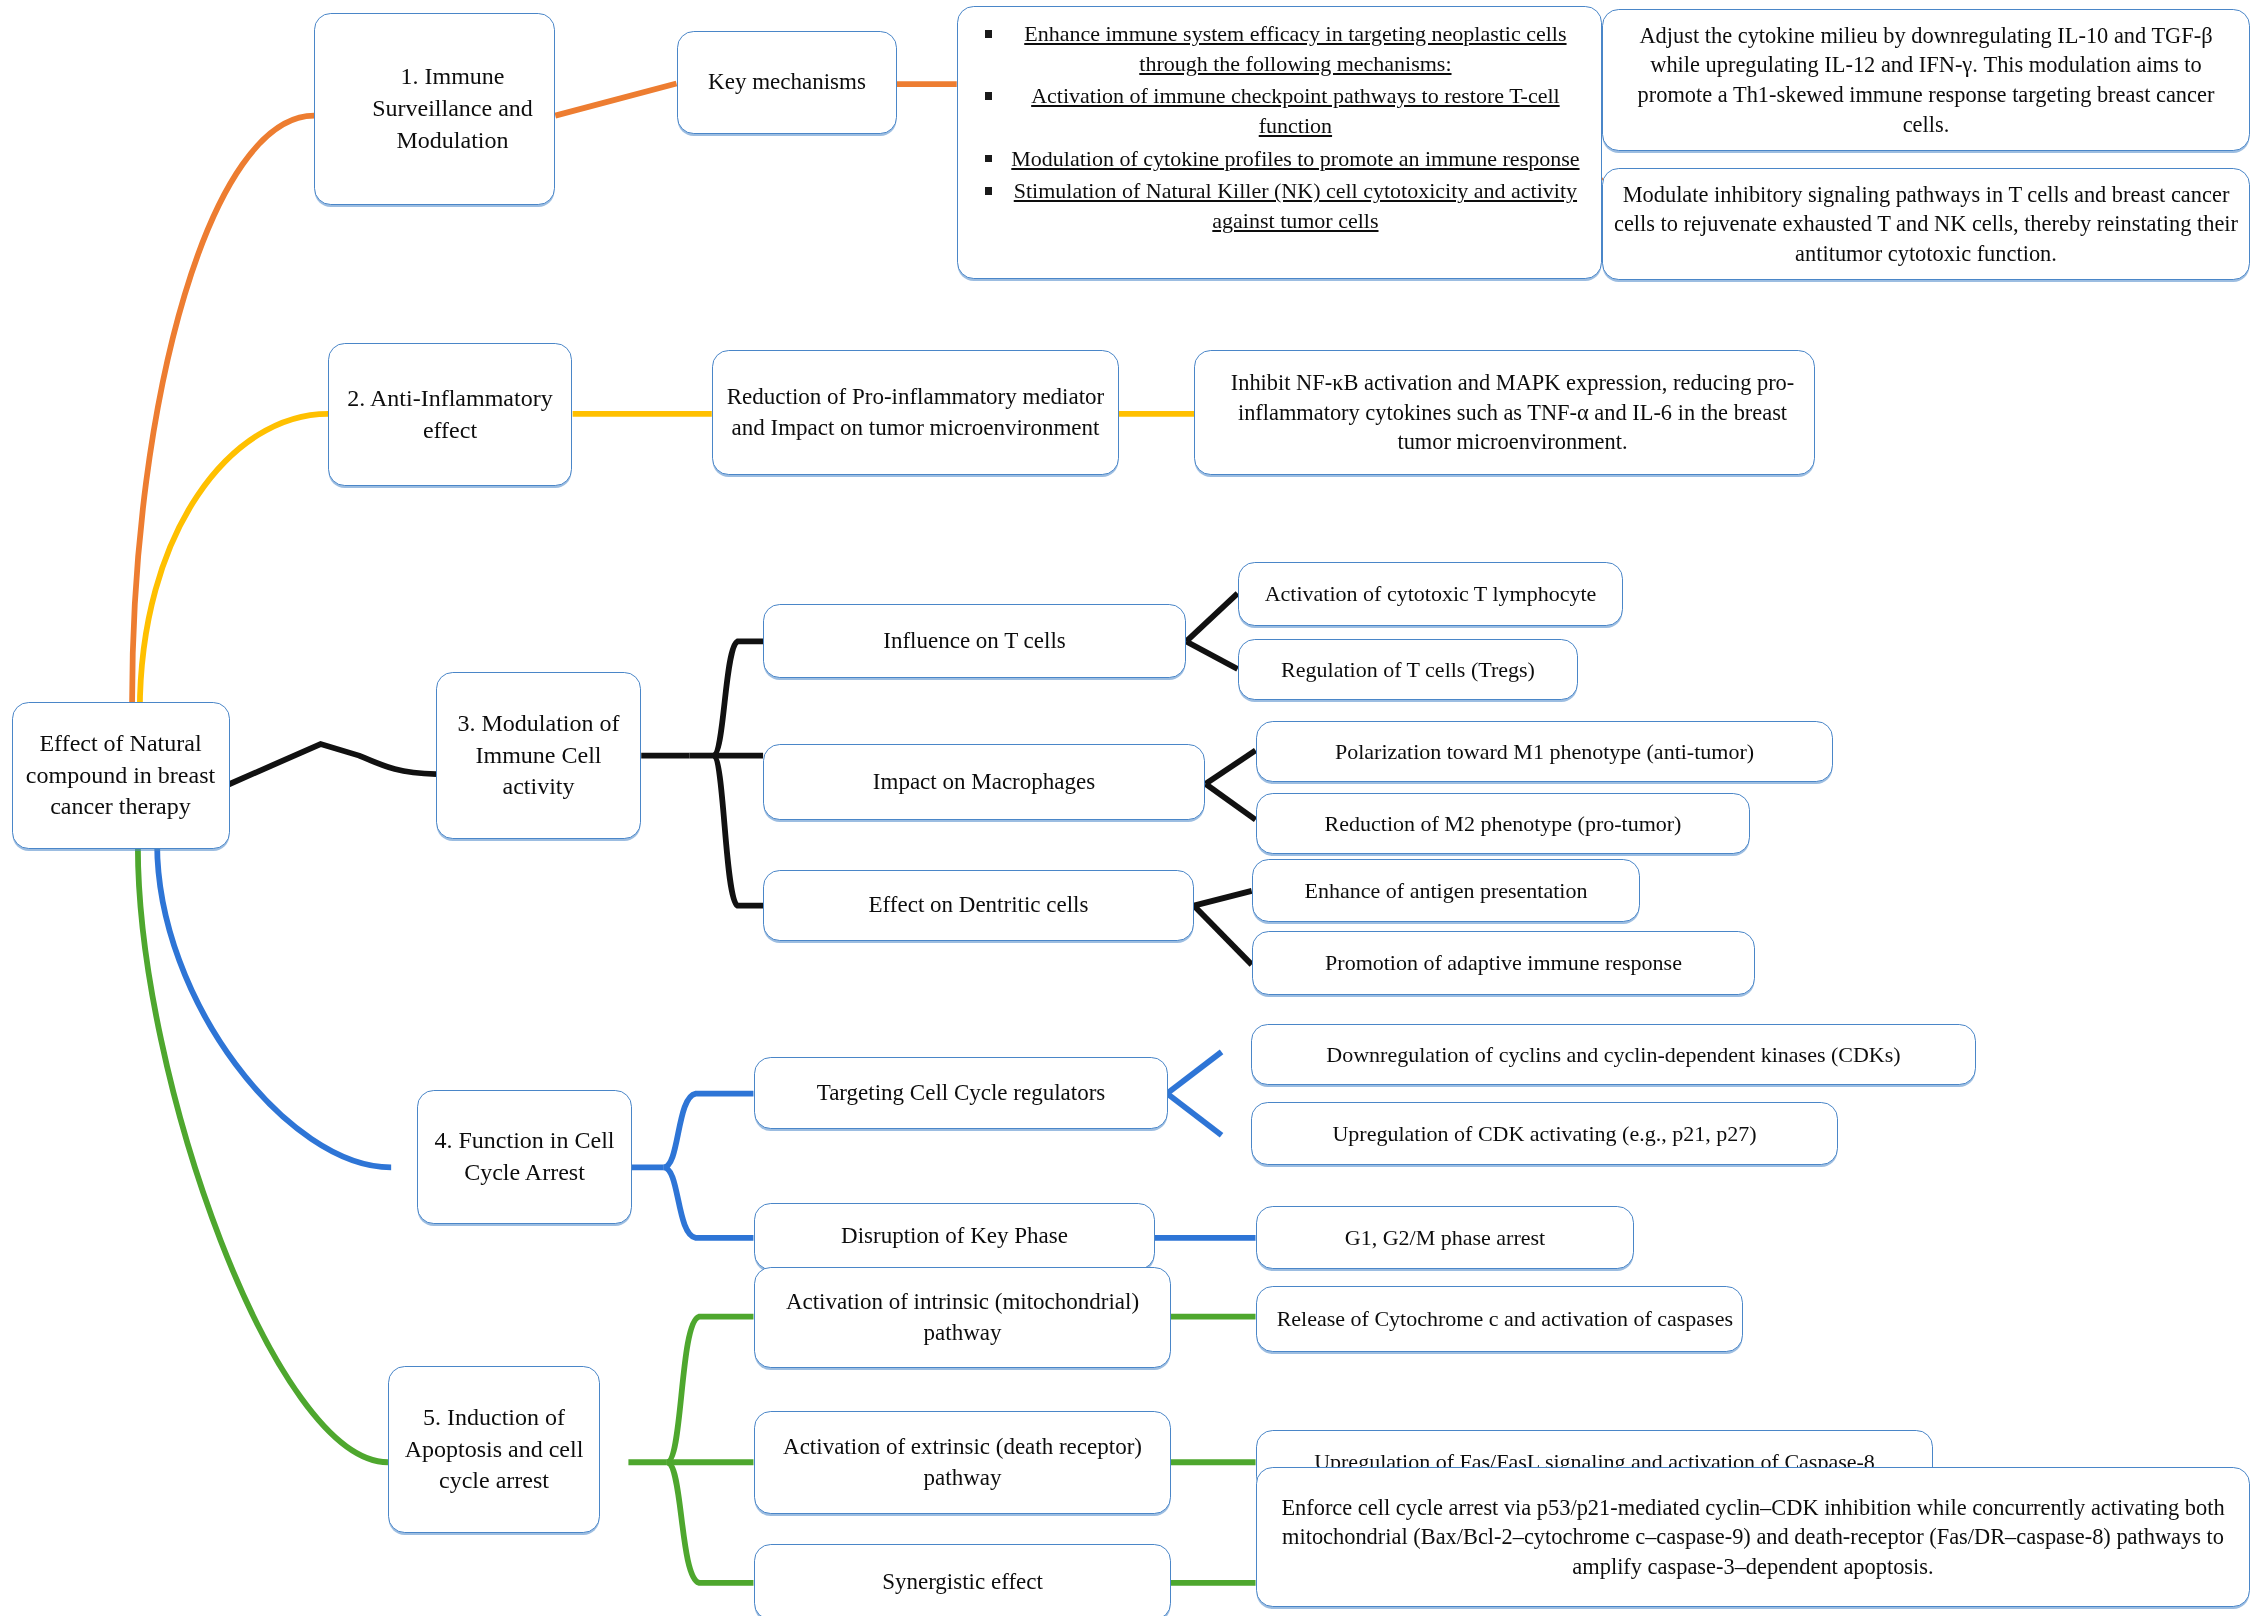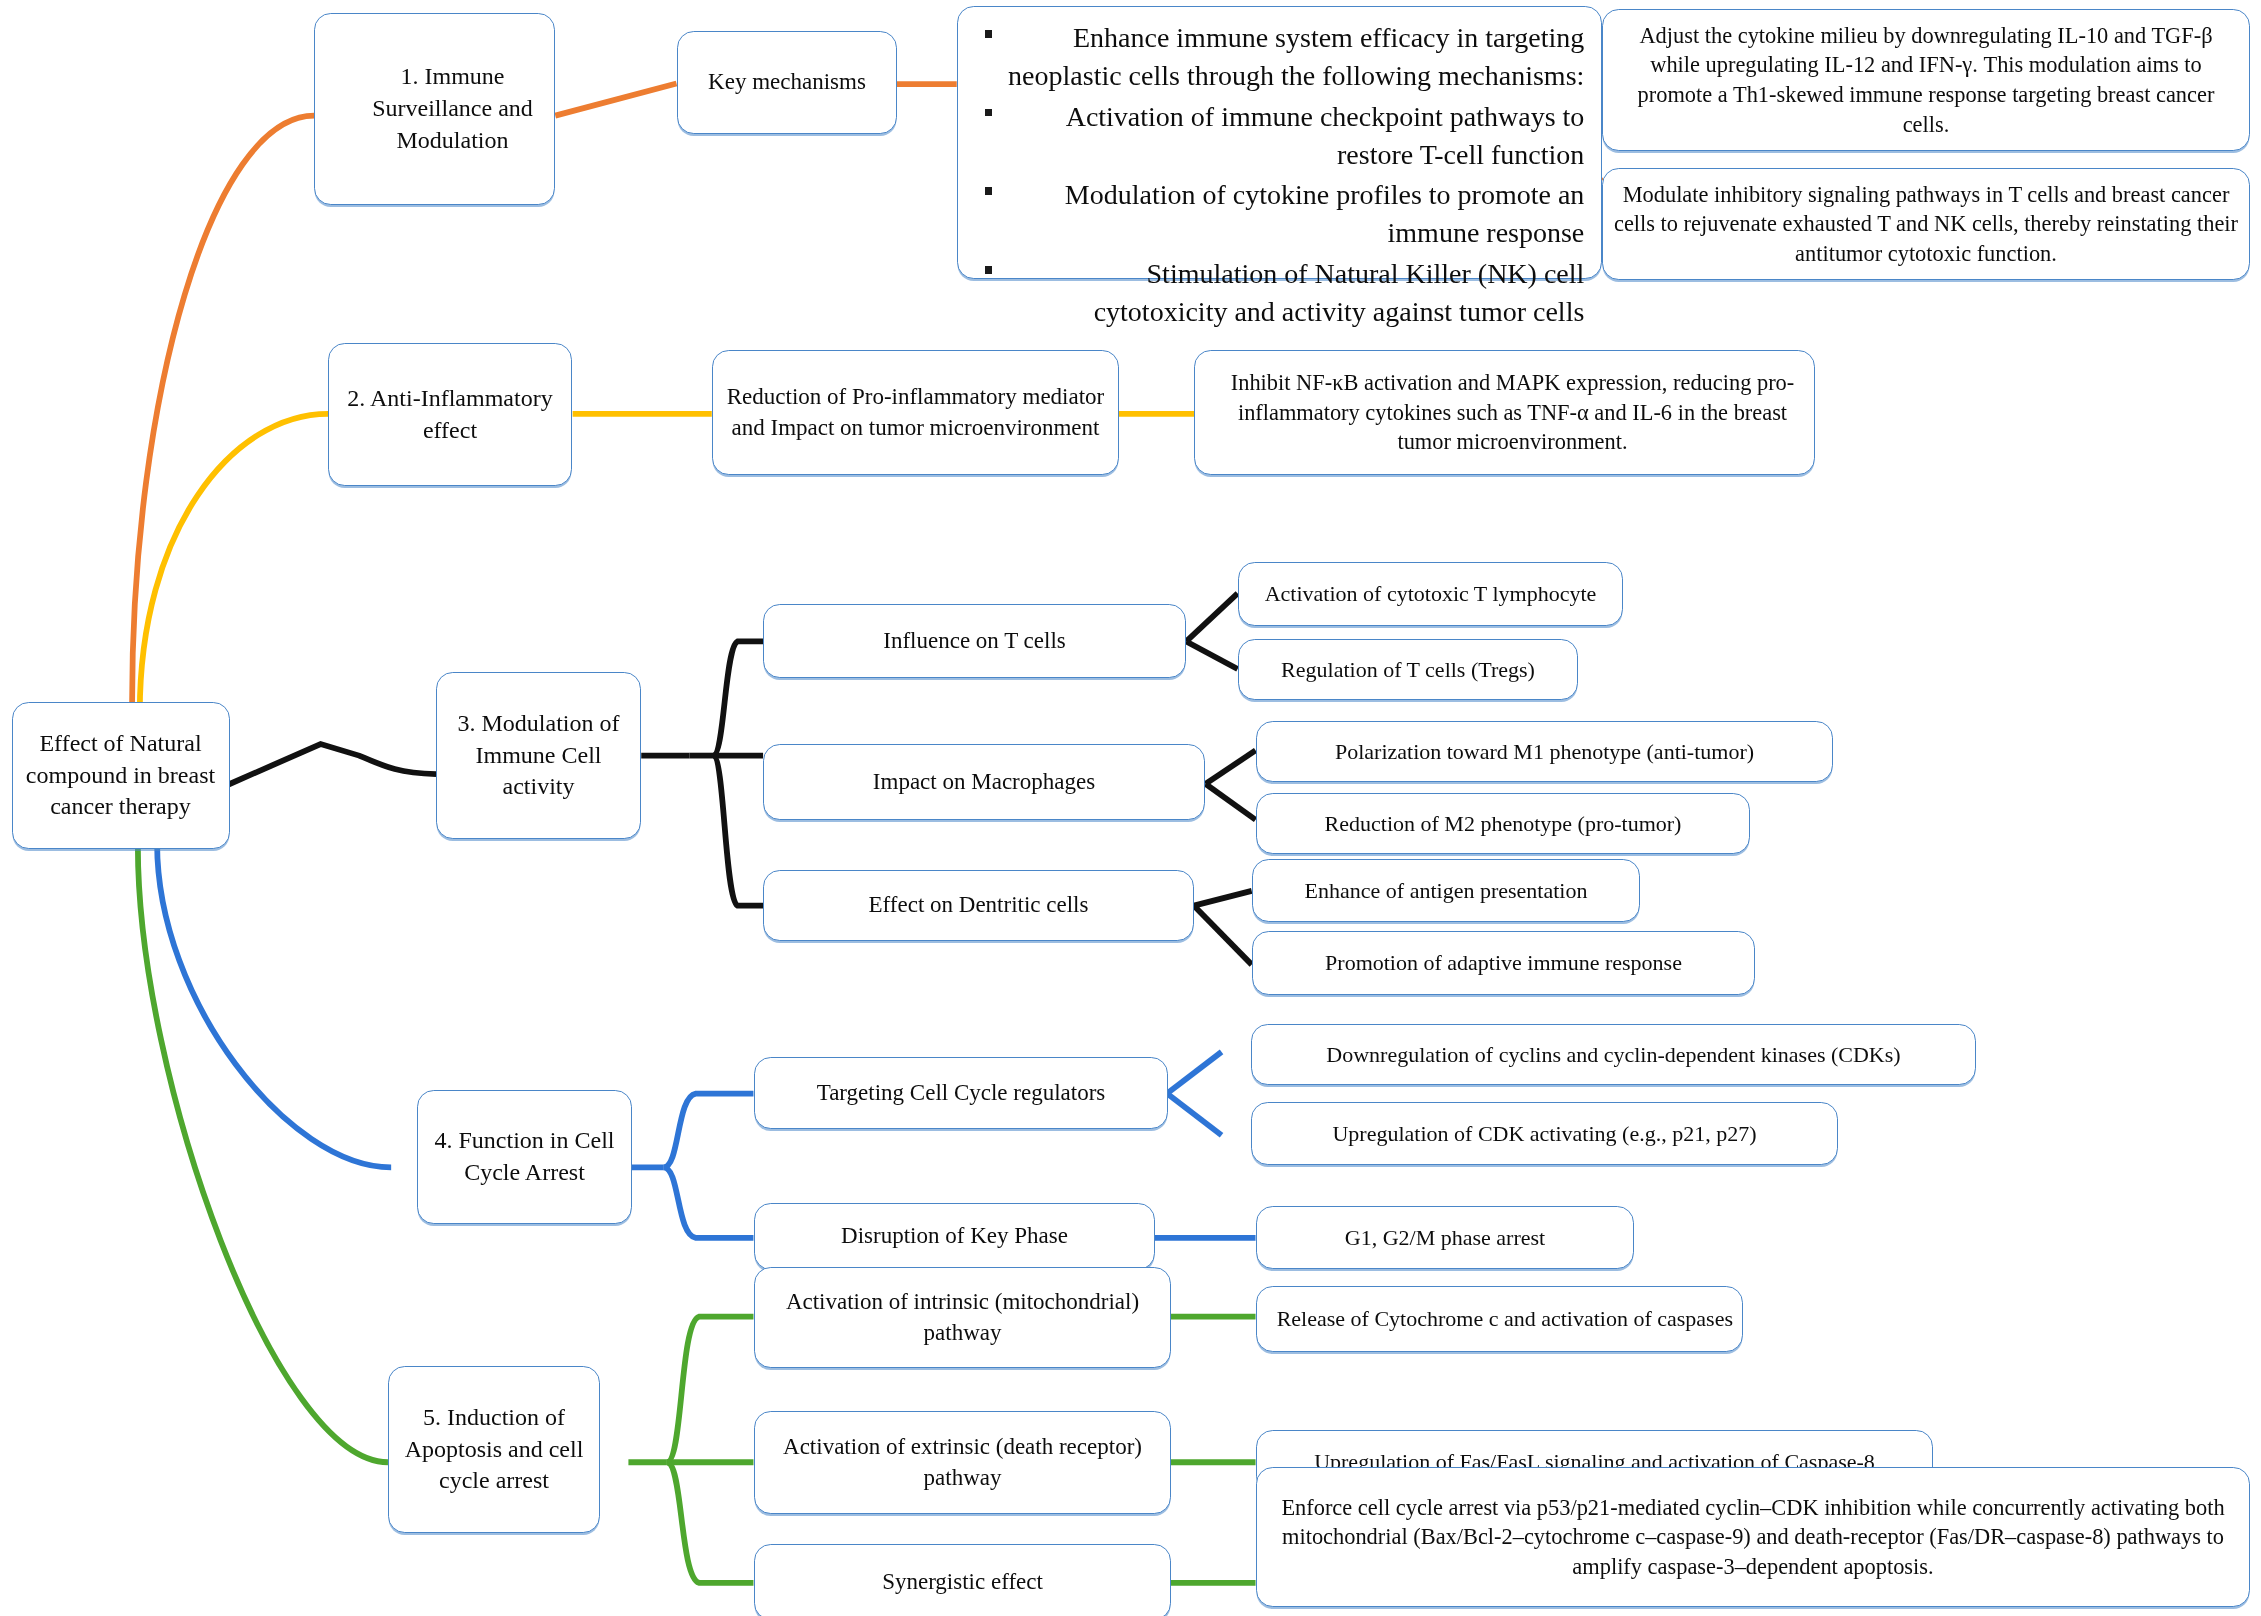--- a/index.html
+++ b/index.html
@@ -23,21 +23,21 @@
     z-index:3;
   }
   .node .txt{display:block;width:100%;}
   .fs-root{font-size:24px;}
   .fs-lvl1{font-size:24px;}
   .fs-lvl2{font-size:23px;}
   .fs-lvl3{font-size:22px;}
   .fs-long{font-size:22.4px;}
   .node.bullets{display:block;padding:11.5px 16.7px 11.5px 19px;text-align:left;}
   ul.blist{margin:0;padding:0 0 0 29.5px;list-style:none;}
-  ul.blist li{position:relative;font-size:28px;line-height:1.36;margin:0 0 2.6px 0;text-align:right;}
+  ul.blist li{position:relative;font-size:22px;line-height:1.36;margin:0 0 2.6px 0;text-align:center;text-decoration:underline;}
   ul.blist li:before{
     content:"";position:absolute;left:-22px;top:11px;
     width:7.7px;height:7.7px;background:#1a1a1a;
   }
 </style>
 </head>
 <body>
 
 <div id="stage">
 

